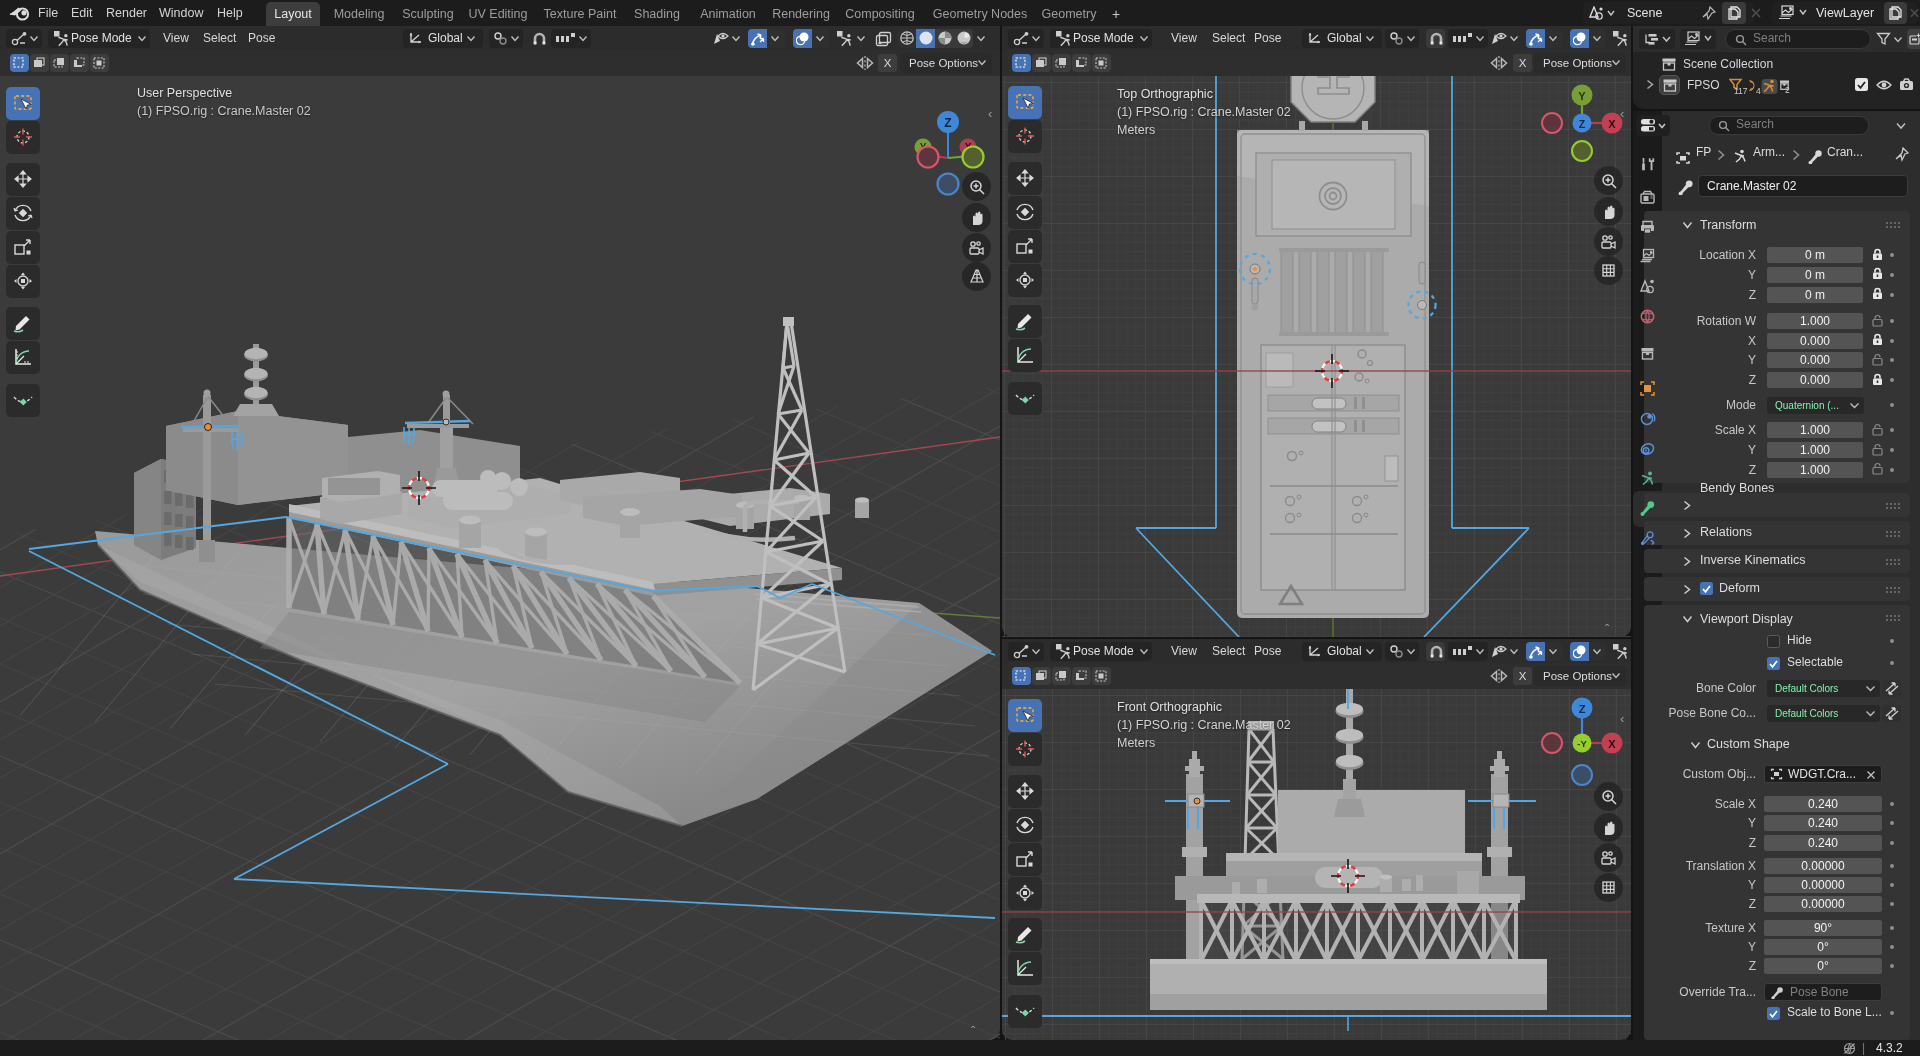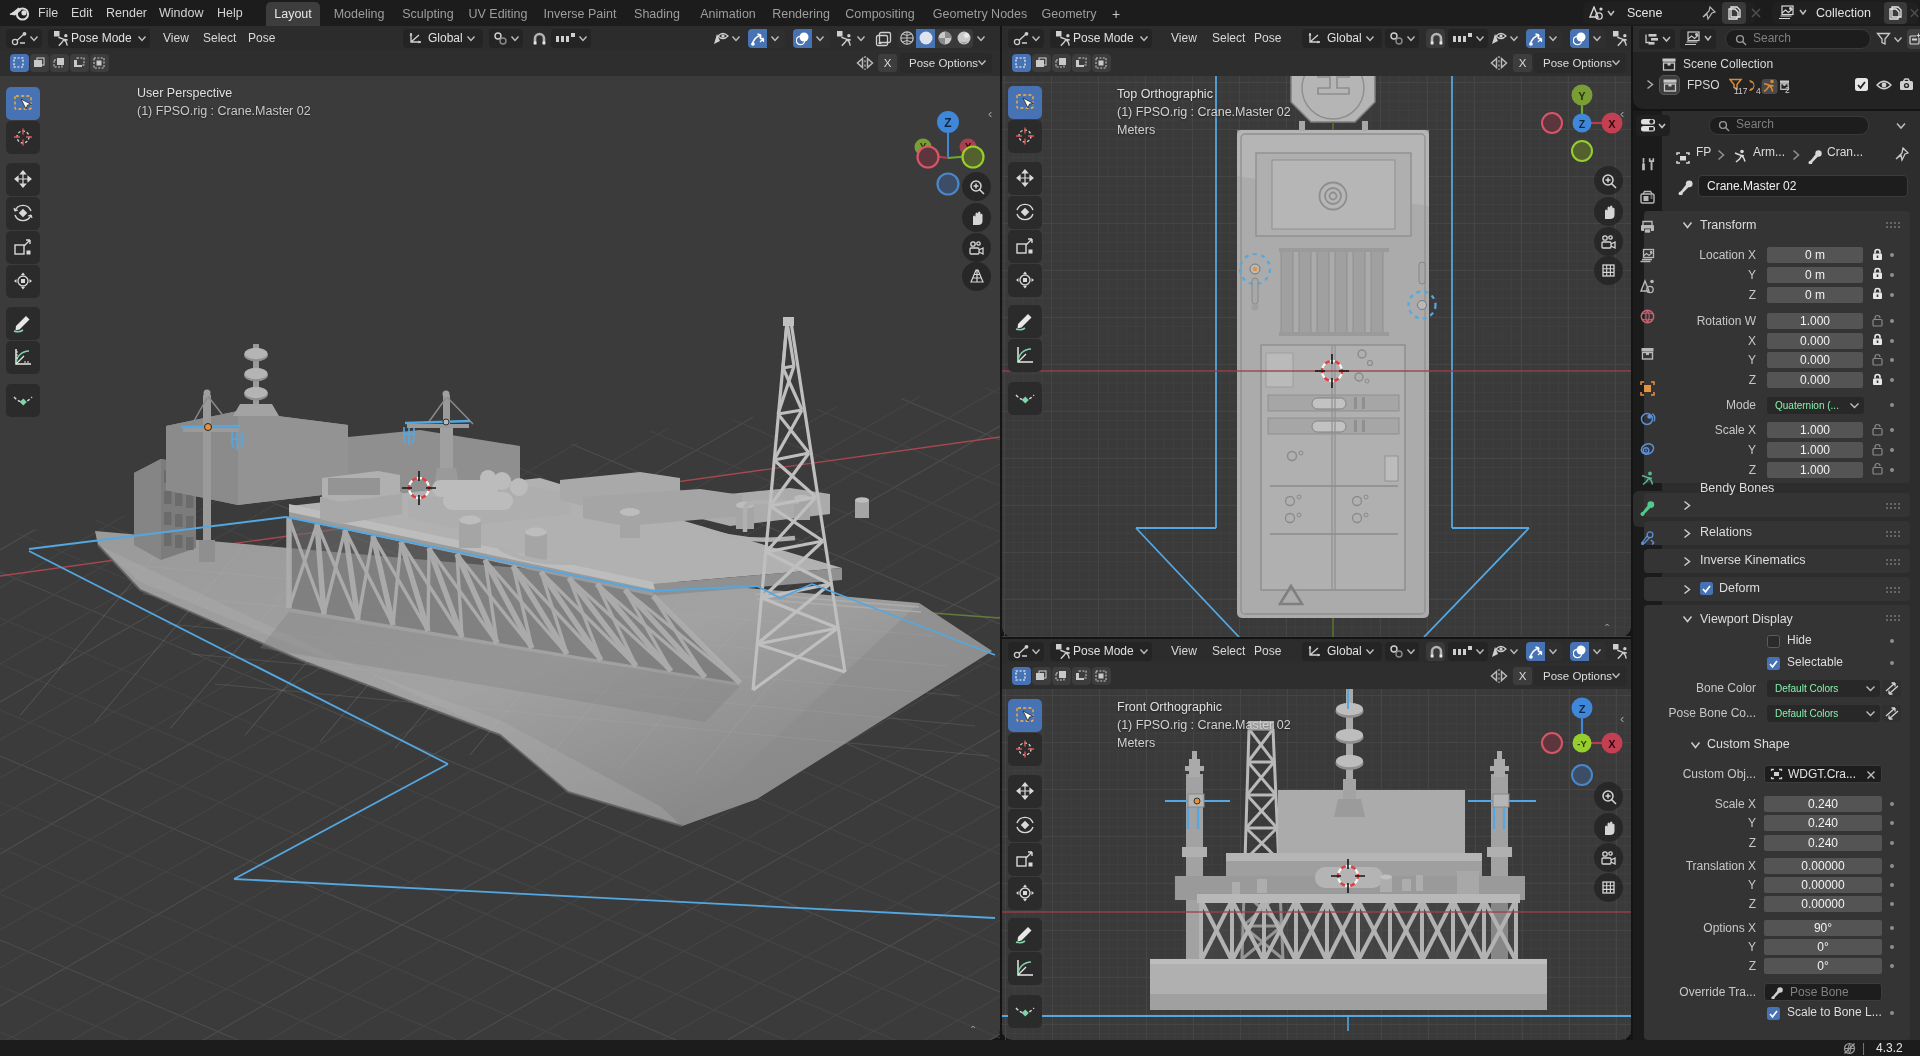--- a/index.html
+++ b/index.html
@@ -41,21 +41,21 @@
 </svg>
   <div class="menu" style="left:38px">File</div>
   <div class="menu" style="left:71px">Edit</div>
   <div class="menu" style="left:106px">Render</div>
   <div class="menu" style="left:159px">Window</div>
   <div class="menu" style="left:217px">Help</div>
   <div class="tab on" style="left:266px;width:54px">Layout</div>
   <div class="tab" style="left:324px;width:70px">Modeling</div>
   <div class="tab" style="left:394px;width:68px">Sculpting</div>
   <div class="tab" style="left:462px;width:72px">UV Editing</div>
-  <div class="tab" style="left:538px;width:84px">Inverse Paint</div>
+  <div class="tab" style="left:538px;width:84px">Texture Paint</div>
   <div class="tab" style="left:626px;width:62px">Shading</div>
   <div class="tab" style="left:692px;width:72px">Animation</div>
   <div class="tab" style="left:766px;width:70px">Rendering</div>
   <div class="tab" style="left:838px;width:84px">Compositing</div>
   <div class="tab" style="left:928px;width:104px">Geometry Nodes</div>
   <div class="tab" style="left:1038px;width:62px">Geometry</div>
   <div class="tab" style="left:1104px;width:24px;font-size:14px;color:#c8c8c8">+</div>
 
   <div class="abs" style="left:1583px;top:2px;width:172px;height:22px;background:#202020;border-radius:5px"></div>
   <svg class="abs" style="left:1589px;top:6px" width="26" height="14" viewBox="0 0 26 14">
@@ -77,21 +77,21 @@
   </svg>
 
   <div class="abs" style="left:1772px;top:2px;width:146px;height:22px;background:#202020;border-radius:5px"></div>
   <svg class="abs" style="left:1778px;top:5px" width="30" height="16" viewBox="0 0 30 16">
     <rect x="4" y="1" width="11" height="8.5" fill="none" stroke="#d8d8d8" stroke-width="1.2"></rect>
     <circle cx="12.5" cy="3.5" r="1.4" fill="#d8d8d8"></circle>
     <path d="M4 8 l3.5-3 l3 2.5 l4-3.5" fill="none" stroke="#d8d8d8" stroke-width="1.1"></path>
     <path d="M2.5 11 h11 M1 13.5 h11" stroke="#d8d8d8" stroke-width="1.2"></path>
     <path d="M22 5 l3 4 l3 -4" fill="none" stroke="#c0c0c0" stroke-width="1.5"></path>
   </svg>
-  <div class="menu" style="left:1816px;color:#e2e2e2">Collection</div>
+  <div class="menu" style="left:1816px;color:#e2e2e2">ViewLayer</div>
   <div class="abs" style="left:1884px;top:2px;width:23px;height:22px;background:#3a3a3a;border-radius:4px"></div>
   <svg class="abs" style="left:1888px;top:5px" width="15" height="16" viewBox="0 0 15 16">
     <path d="M4 4 V2 h6 l3 3 v7 h-3 M4 4 h-2 v10 h8 v-2 M4 4 h4 l3 3 v5 h-7 z" fill="none" stroke="#e6e6e6" stroke-width="1.3"></path>
   </svg>
   <svg class="abs" style="left:1909px;top:7px" width="11" height="12" viewBox="0 0 12 12">
     <path d="M2 2 L10 10 M10 2 L2 10" stroke="#4e4e4e" stroke-width="1.6"></path>
   </svg>
 </div>
 <div id="v3d">
 <svg class="abs" style="left:0;top:0" width="1000" height="1014" viewBox="0 26 1000 1014">
@@ -1632,21 +1632,21 @@
 <div class="dot" style="left:257px;top:730px"></div>
 <div class="plabel" style="left:10px;top:747px;width:113px;line-height:16px">Translation X</div>
 <div class="pfield" style="left:131px;top:747px;width:118px">0.00000</div>
 <div class="dot" style="left:257px;top:753px"></div>
 <div class="plabel" style="left:10px;top:766px;width:113px;line-height:16px">Y</div>
 <div class="pfield" style="left:131px;top:766px;width:118px">0.00000</div>
 <div class="dot" style="left:257px;top:772px"></div>
 <div class="plabel" style="left:10px;top:785px;width:113px;line-height:16px">Z</div>
 <div class="pfield" style="left:131px;top:785px;width:118px">0.00000</div>
 <div class="dot" style="left:257px;top:791px"></div>
-<div class="plabel" style="left:10px;top:809px;width:113px;line-height:16px">Options X</div>
+<div class="plabel" style="left:10px;top:809px;width:113px;line-height:16px">Texture X</div>
 <div class="pfield" style="left:131px;top:809px;width:118px">90°</div>
 <div class="dot" style="left:257px;top:815px"></div>
 <div class="plabel" style="left:10px;top:828px;width:113px;line-height:16px">Y</div>
 <div class="pfield" style="left:131px;top:828px;width:118px">0°</div>
 <div class="dot" style="left:257px;top:834px"></div>
 <div class="plabel" style="left:10px;top:847px;width:113px;line-height:16px">Z</div>
 <div class="pfield" style="left:131px;top:847px;width:118px">0°</div>
 <div class="dot" style="left:257px;top:853px"></div>
 <div class="plabel" style="left:10px;top:873px;width:113px;line-height:17px">Override Tra...</div>
 <div class="abs" style="left:131px;top:872px;width:118px;height:18px;background:#1d1d1d;border:1px solid #3c3c3c;border-radius:3px"></div>

